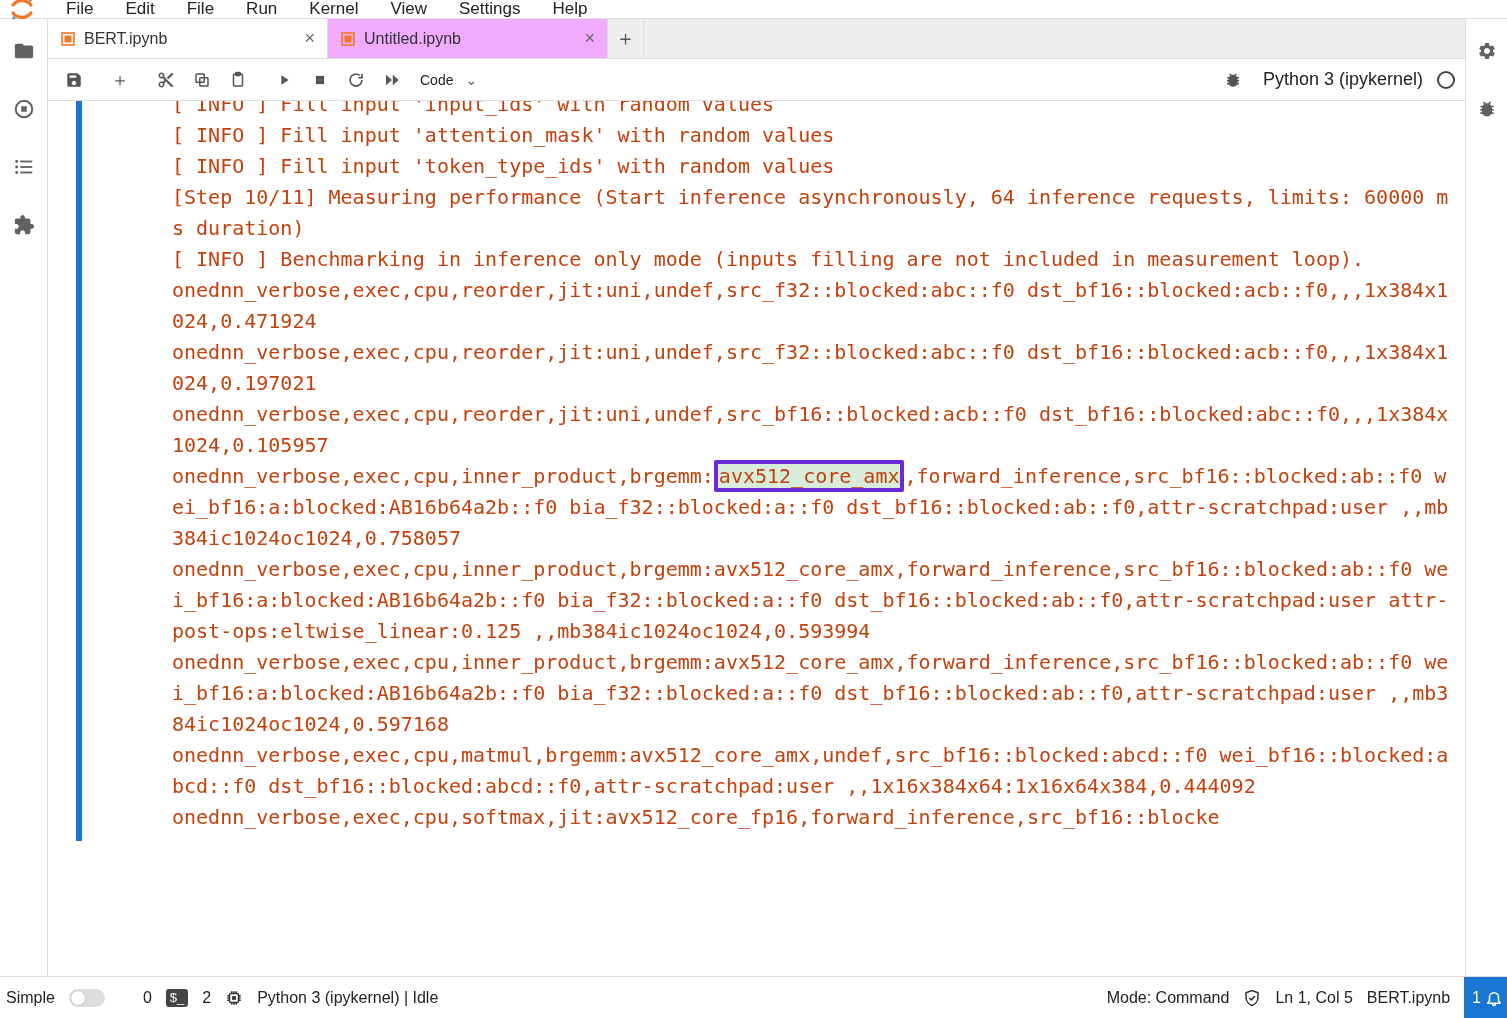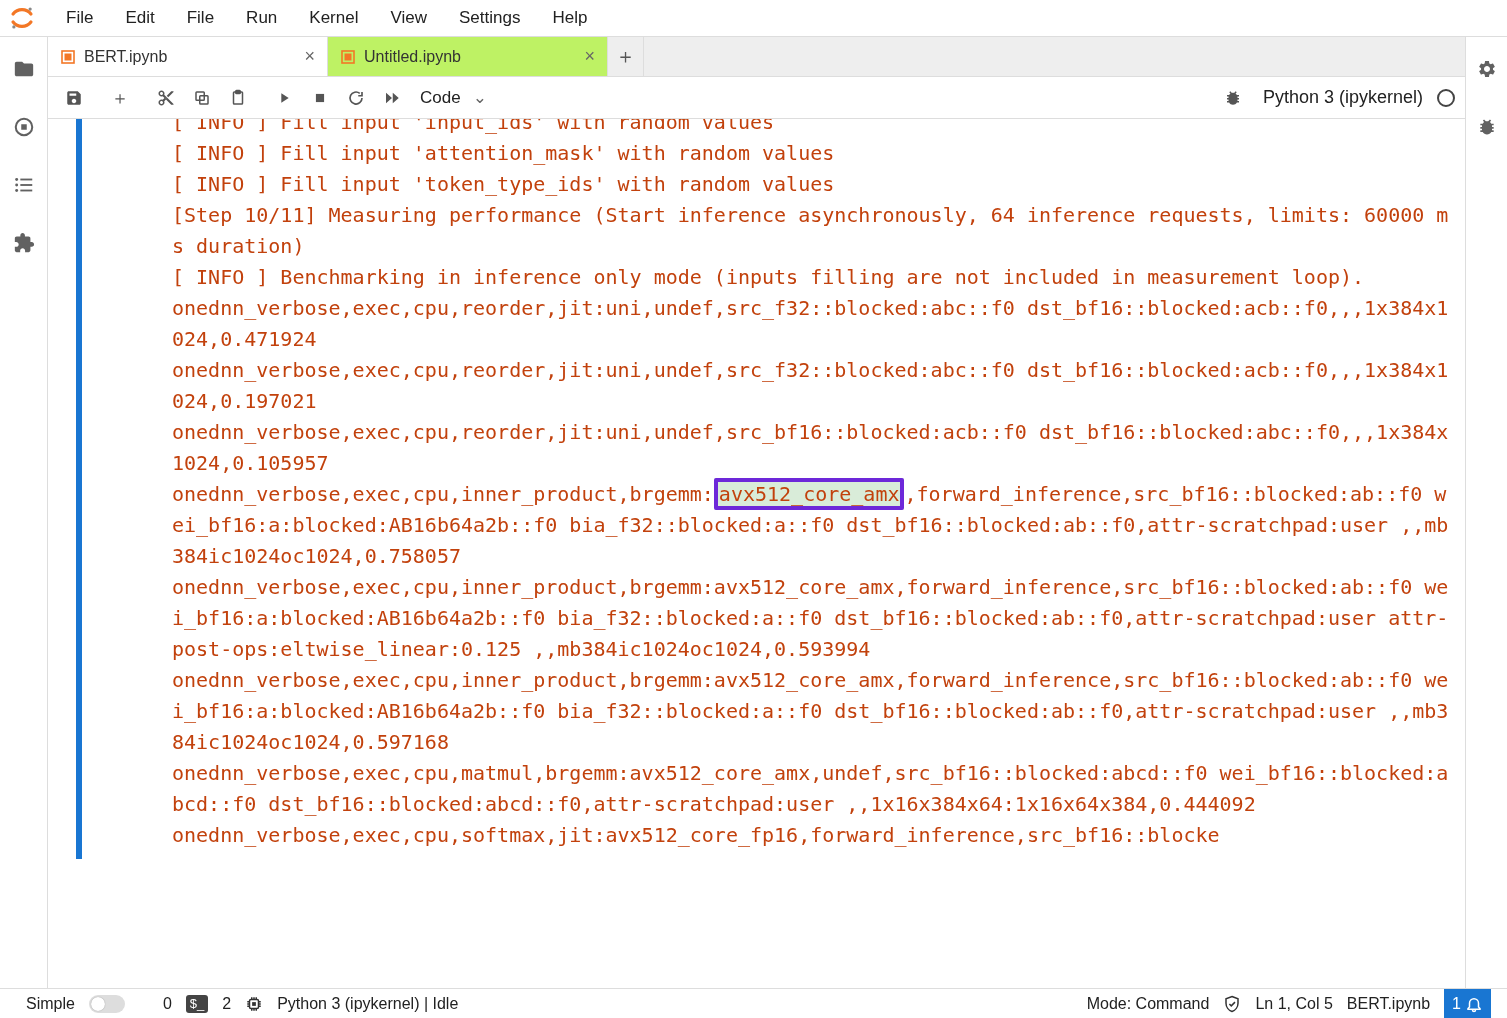--- a/index.html
+++ b/index.html
@@ -1,66 +1,66 @@
 <!DOCTYPE html>
 <html><head>
   <meta charset="utf-8">
   <style>
     * { box-sizing: border-box; margin: 0; padding: 0; }
     html, body { width: 100%; height: 100%; font-family: -apple-system, BlinkMacSystemFont, "Segoe UI", Helvetica, Arial, sans-serif; font-size: 14px; overflow: hidden; background: #fff; }
     .app { display: flex; flex-direction: column; height: 100vh; }
 
     
-    .menubar { display: flex; align-items: center; height: 37px; border-bottom: 1px solid #ddd; padding: 0 8px; gap: 4px; }
+    .menubar { display: flex; align-items: center; height: 19px; border-bottom: 1px solid #ddd; padding: 0 8px; gap: 4px; }
     .menubar .logo { width: 28px; height: 28px; display:flex; align-items:center; justify-content:center; margin-right: 12px; }
     .menubar .menu-item { padding: 6px 14px; font-size: 17px; color: #222; cursor: default; }
 
     
     .main-row { flex: 1 1 auto; display: flex; min-height: 0; }
 
     
     .left-sidebar { width: 48px; border-right: 1px solid #ddd; display:flex; flex-direction:column; align-items:center; padding-top: 20px; gap: 34px; color:#626262; }
     .left-sidebar .sb-icon { width:24px; height:24px; display:flex; align-items:center; justify-content:center; font-size:20px; }
 
     
     .right-sidebar { width: 42px; border-left: 1px solid #ddd; display:flex; flex-direction:column; align-items:center; padding-top: 20px; gap: 34px; color:#626262;}
     .right-sidebar .sb-icon { width:24px; height:24px; display:flex; align-items:center; justify-content:center; font-size:20px; }
 
     
     .center { flex:1 1 auto; display:flex; flex-direction:column; min-width:0; }
 
     
     .tabbar { height: 40px; display:flex; align-items:stretch; background:#eee; border-bottom:1px solid #ddd; }
-    .tab { display:flex; align-items:center; padding: 0 12px; gap:8px; border-right:1px solid #ddd; background:#bef264; font-size:16px; color:#333; min-width: 280px;}
+    .tab { display:flex; align-items:center; padding: 0 12px; gap:8px; border-right:1px solid #ddd; background:#f0abfc; font-size:16px; color:#333; min-width: 280px;}
     .tab.active { background:#fff; }
     .tab .tab-icon { width:16px; height:16px; }
     .tab .tab-close { margin-left:auto; color:#666; font-size:18px; }
     .tab-add { width:36px; display:flex; align-items:center; justify-content:center; color:#555; font-size:20px; border-right:1px solid #ddd;}
 
     
     .toolbar { height: 42px; display:flex; align-items:center; border-bottom:1px solid #ddd; padding: 0 10px; gap: 4px; }
     .tb-btn { width:32px; height:32px; display:flex; align-items:center; justify-content:center; color:#555; font-size:18px; }
     .tb-sep { width: 6px; }
-    .celltype { display:flex; align-items:flex-end; gap: 12px; font-size:17px; color:#222; margin-left:8px;}
+    .celltype { display:flex; align-items:flex-end; gap: 12px; font-size:14px; color:#222; margin-left:8px;}
     .celltype .chev { color:#666; }
     .toolbar-right { margin-left:auto; display:flex; align-items:center; gap:14px;justify-content:flex-end; }
     .kernel-name { font-size:18px; color:#222; }
     .kernel-circle { width:18px; height:18px; border:2px solid #444; border-radius:50%; }
 
     
     .nb-wrap { flex:1 1 auto; position:relative; min-height:0; }
     .nb-scroll { position:absolute; inset:0; overflow-y:scroll; }
     .cell { display:flex; }
     .cell-gutter { width:28px; background:#fff; }
     .cell-bar { width:6px; background:#1976d2; }
     .cell-content { flex:1; padding: 4px 12px 8px 90px; font-family: "Menlo","Consolas","DejaVu Sans Mono",monospace; font-size:20px; line-height:1.55; color:#c2410c; white-space: pre-wrap; word-break: break-all; }
     .hl { background: #d9ecd9; border:4px solid #6d28d9; border-radius:2px; padding:0 1px;}
 
     
-    .statusbar { height: 30px; border-top:1px solid #ddd; display:flex; align-items:center; padding: 0 26px; gap:14px; font-size:16px; color:#222;}
+    .statusbar { height: 42px; border-top:1px solid #ddd; display:flex; align-items:center; padding: 0 6px; gap:14px; font-size:16px; color:#222;}
     .statusbar .toggle { width:36px; height:18px; background:#ddd; border-radius:10px; position:relative;}
     .statusbar .toggle::after { content:""; position:absolute; left:2px; top:2px; width:14px; height:14px; background:#fff; border-radius:50%; box-shadow:0 0 1px rgba(0,0,0,.4);}
     .statusbar .pill { background:#444; color:#fff; border-radius:3px; padding:0 4px; font-size:13px; display:inline-flex; align-items:center; height:18px;}
     .statusbar .sp { flex:1; }
     .statusbar .notif { background:#1976d2; color:#fff; display:flex; align-items:center; gap:4px; padding:0 8px; height:100%; margin-right:-10px;}
 
     
     .nb-scroll::-webkit-scrollbar { width:14px; }
     .nb-scroll::-webkit-scrollbar-thumb { background:#c9c9c9; }
     .nb-scroll::-webkit-scrollbar-track { background:#f2f2f2; }

